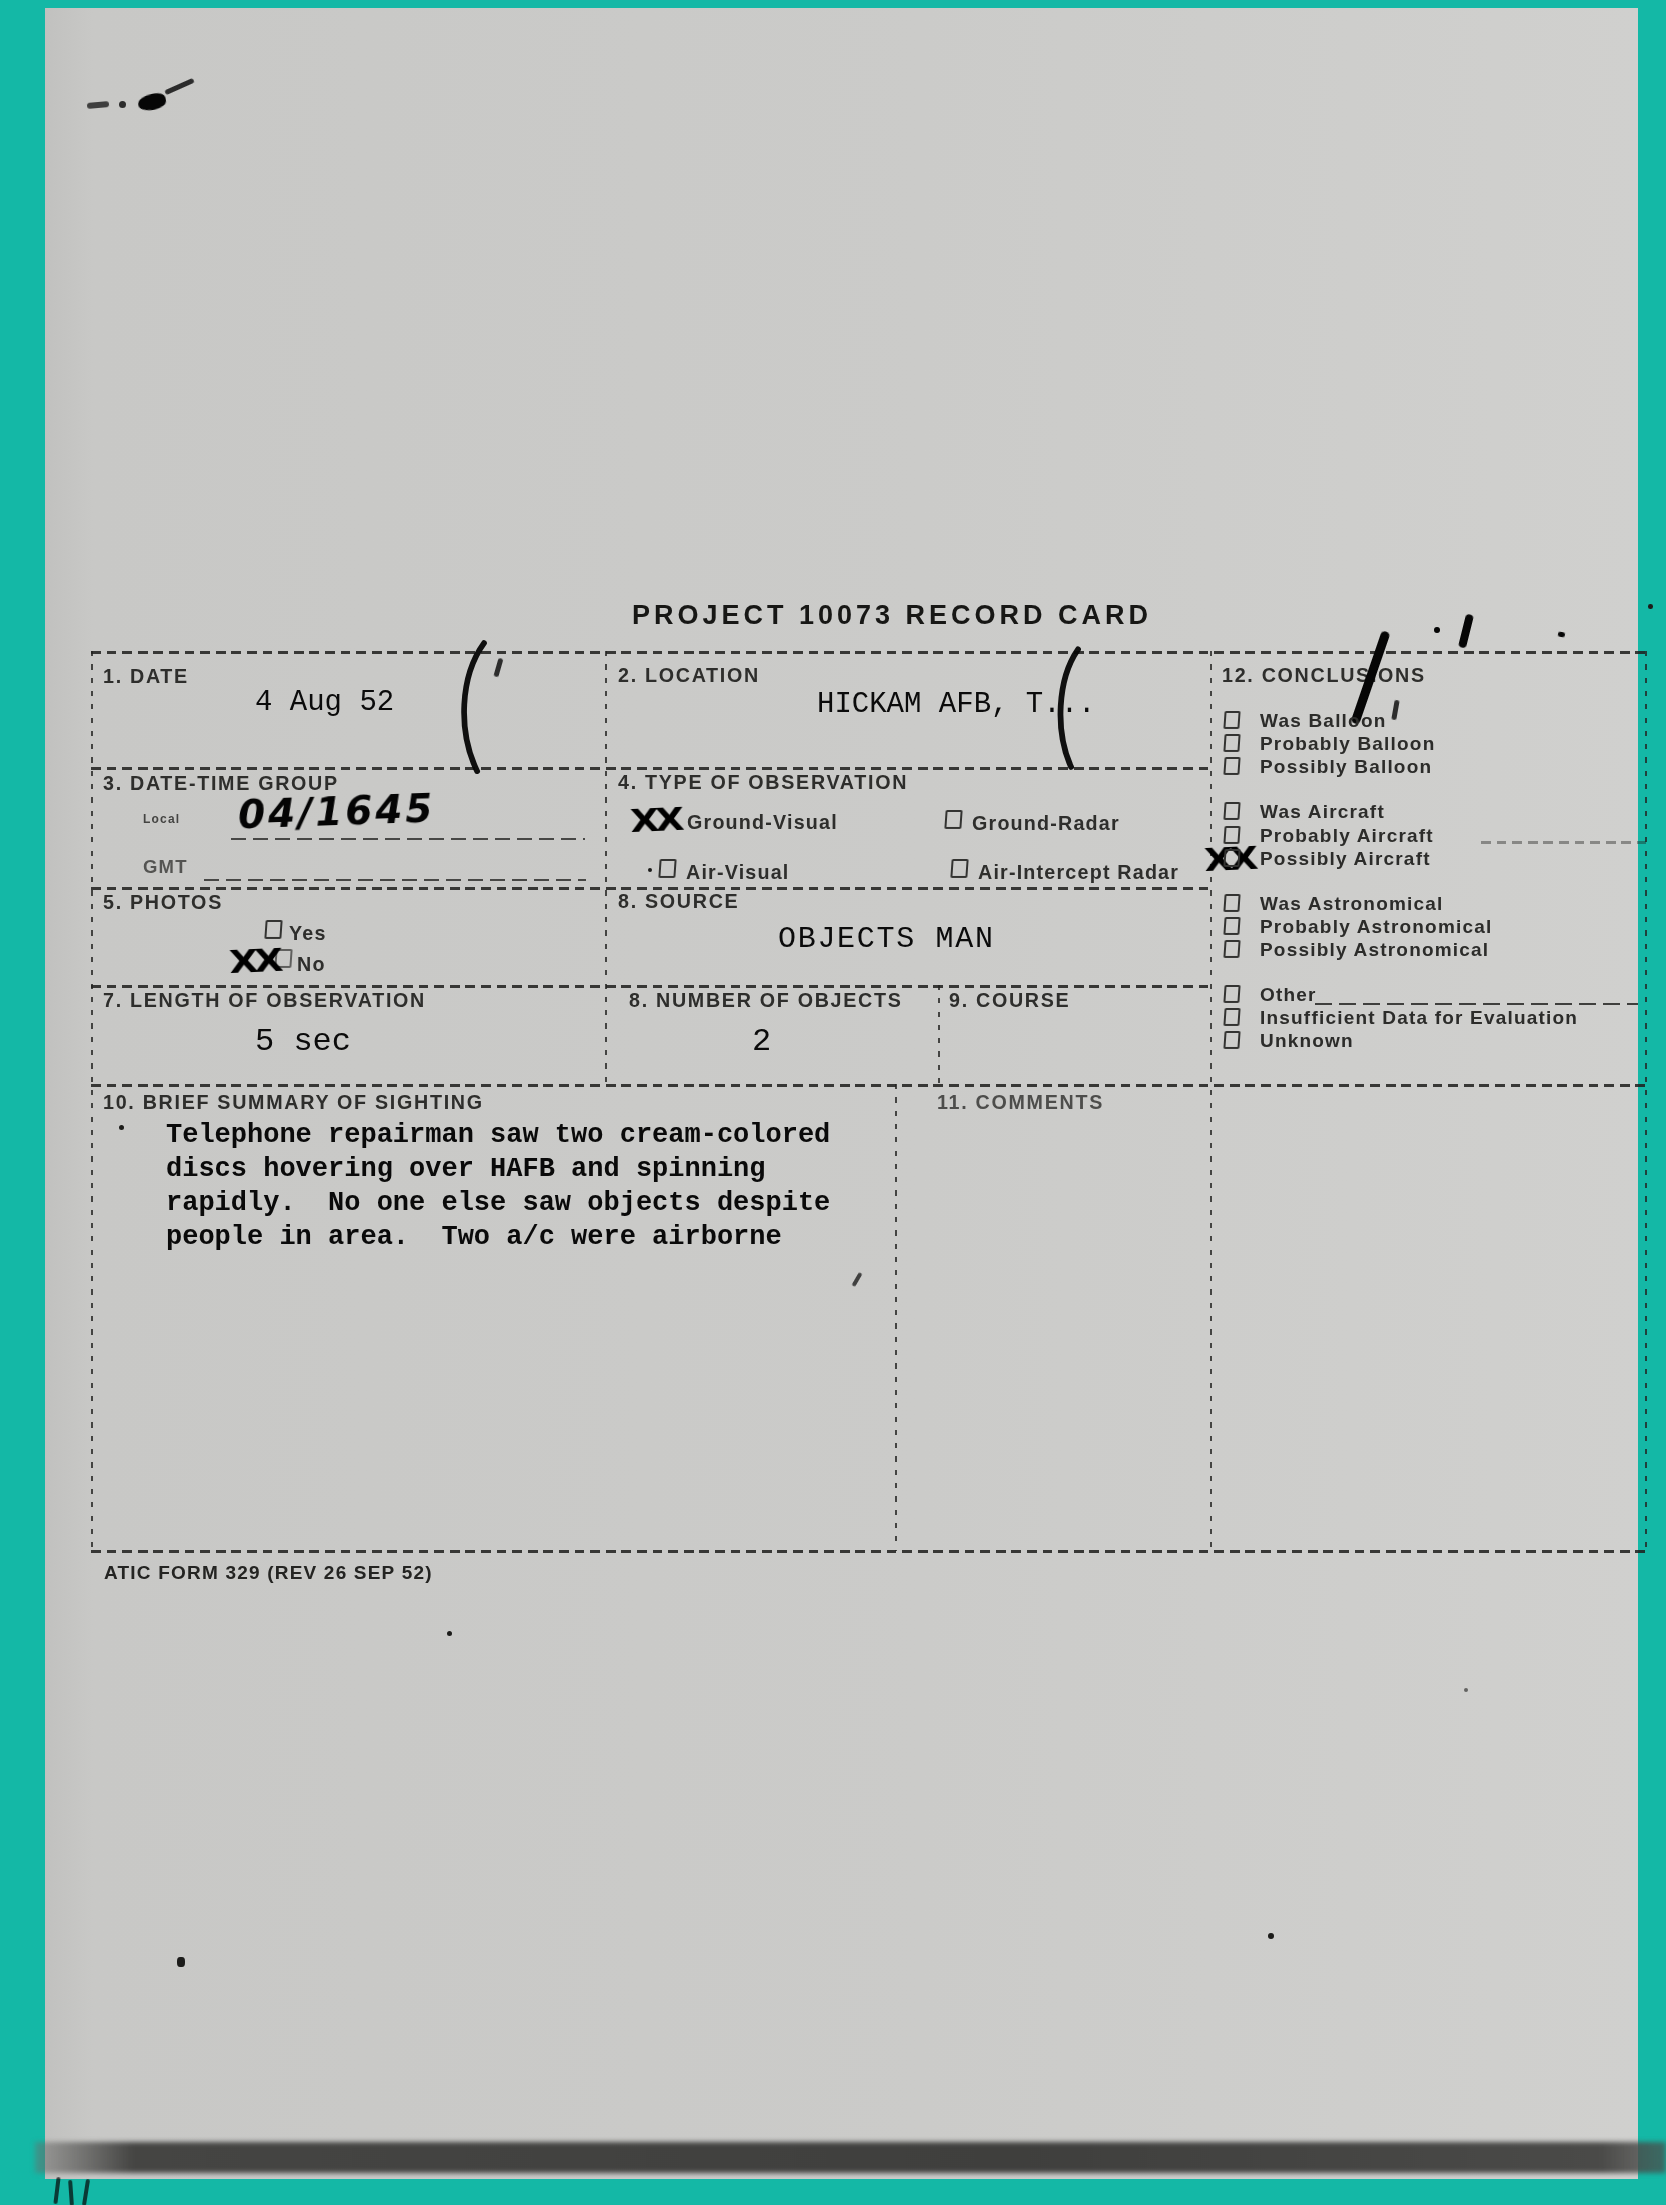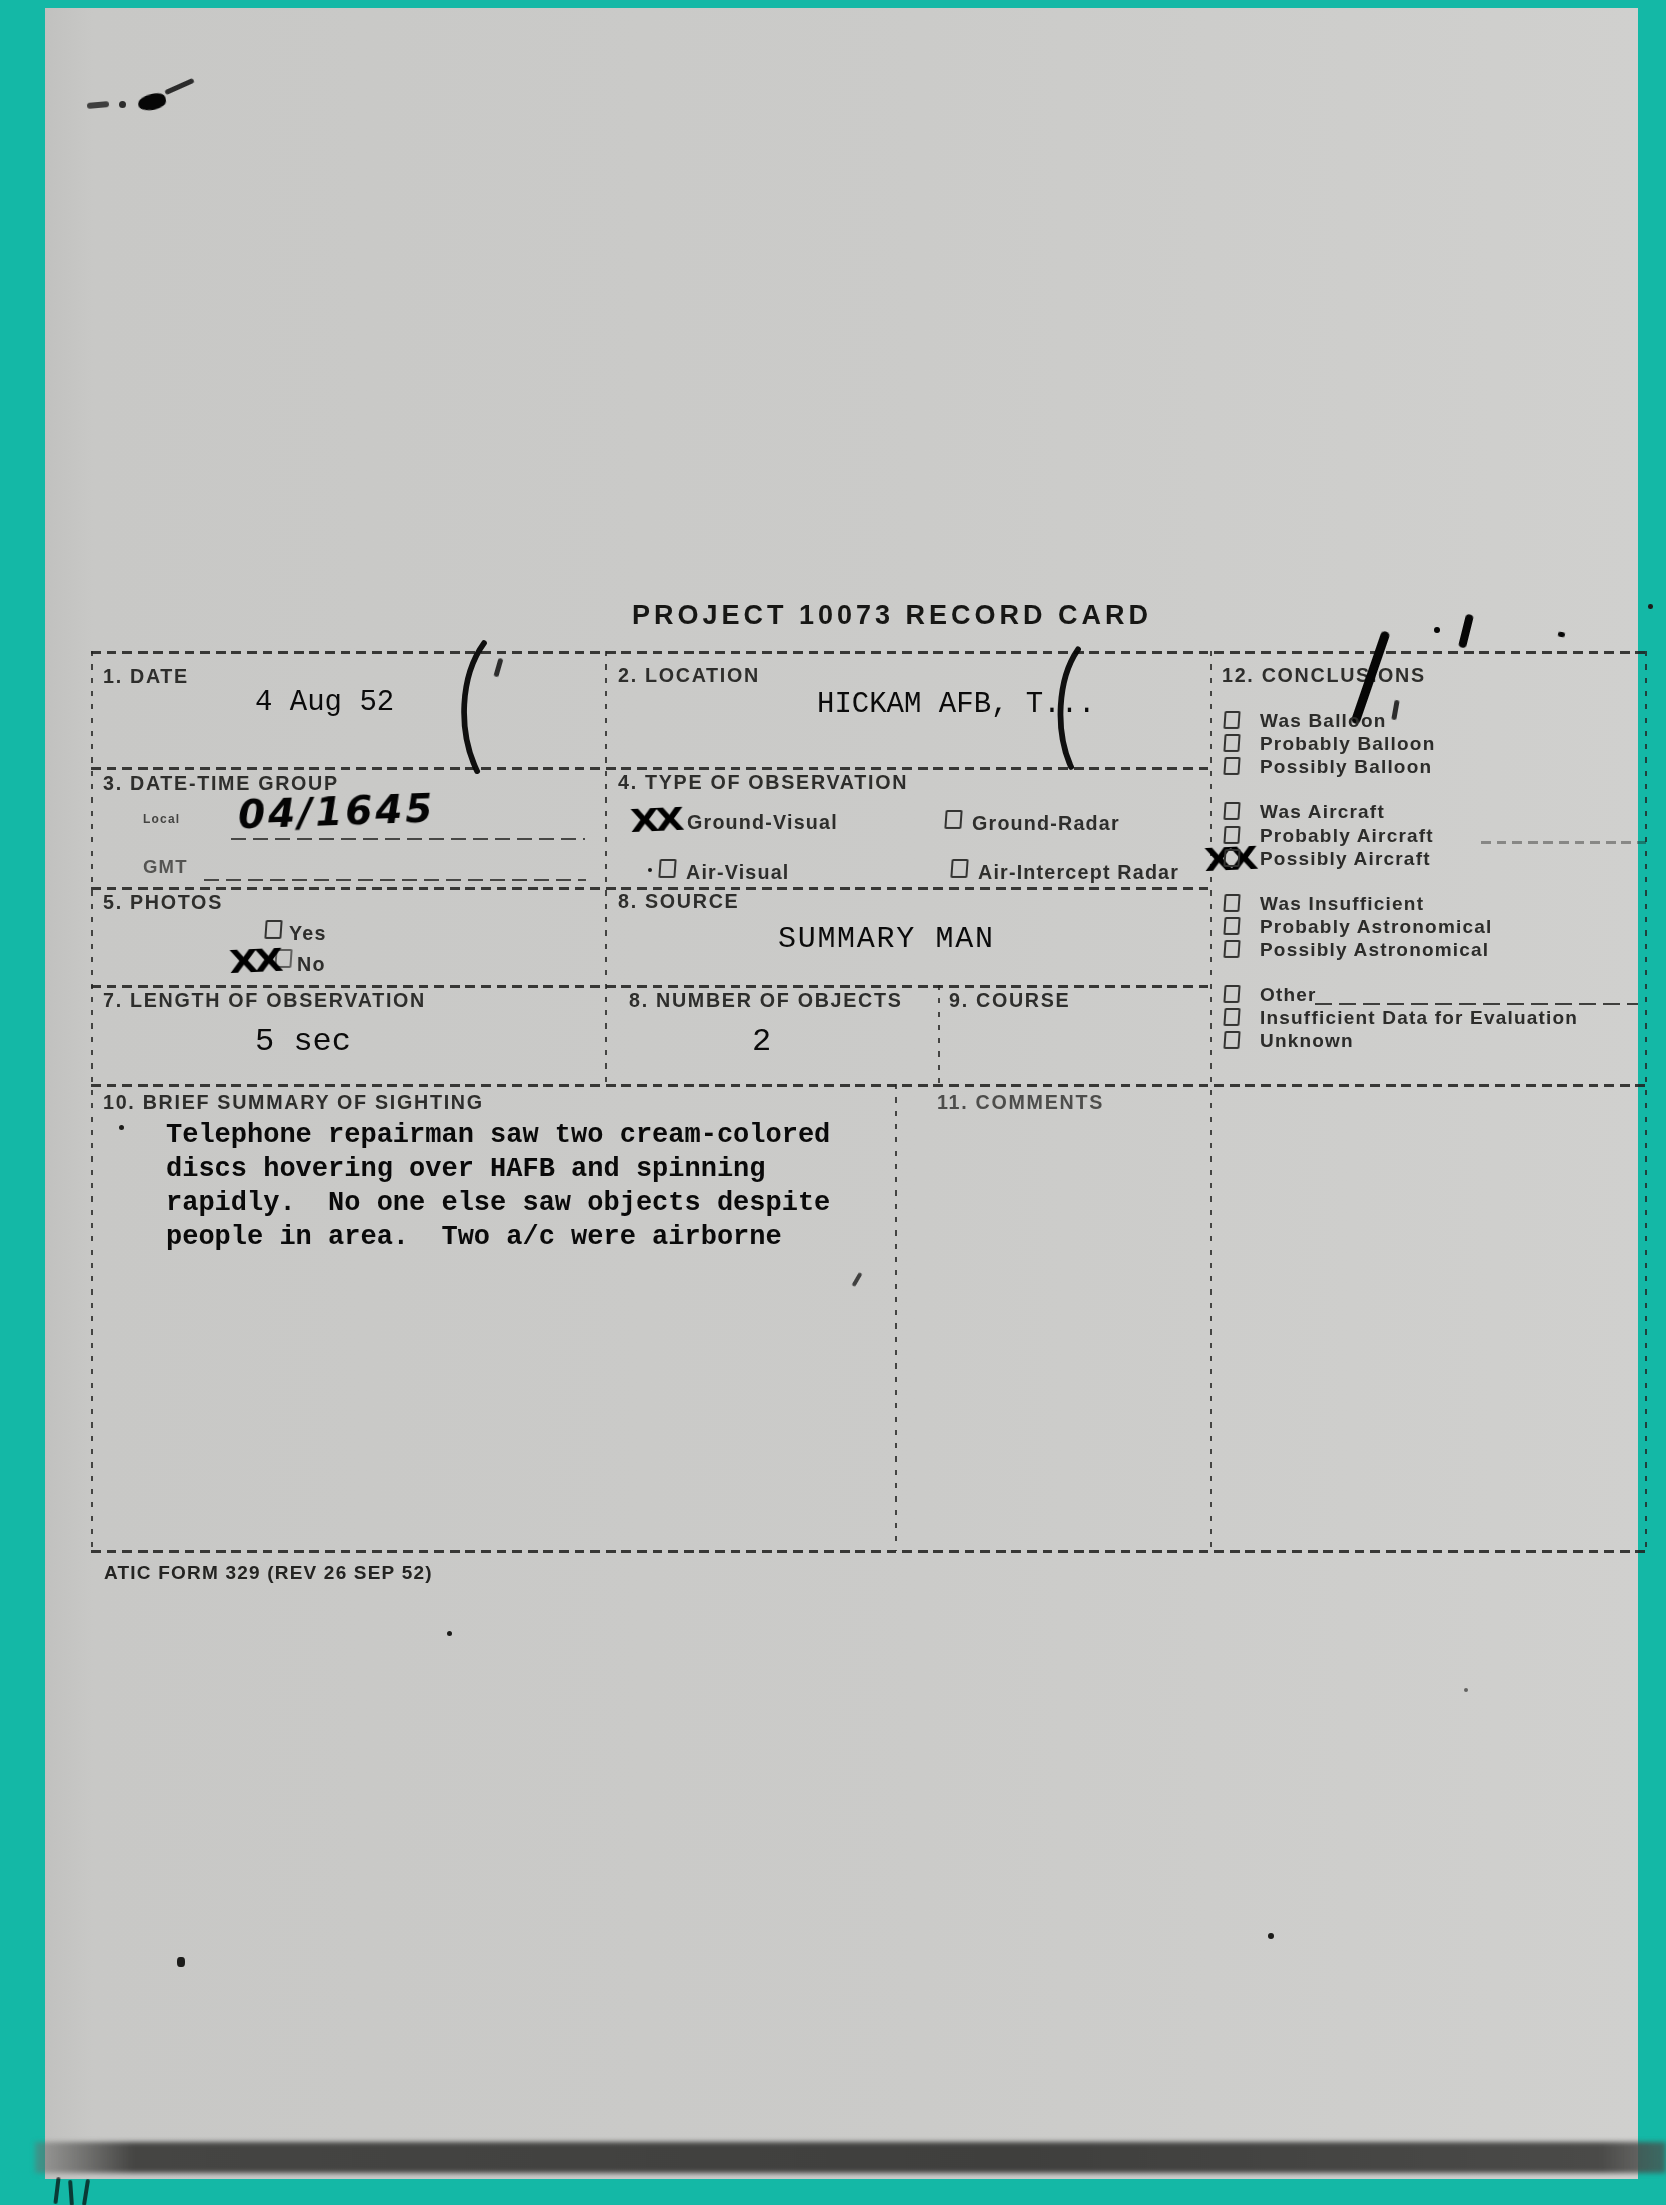--- a/index.html
+++ b/index.html
@@ -142,21 +142,21 @@
       </div>
       <div class="c-item checked has-mark" style="top: 138px;">
         <span class="xxmark mark">XX</span>
         <span class="cbox"></span>
         <span class="clabel">Possibly Aircraft</span>
 
       </div>
       <div class="c-item" style="top: 183px;">
 
         <span class="cbox"></span>
-        <span class="clabel">Was Insufficient</span>
+        <span class="clabel">Was Astronomical</span>
 
       </div>
       <div class="c-item" style="top: 206px;">
 
         <span class="cbox"></span>
         <span class="clabel">Probably Astronomical</span>
 
       </div>
       <div class="c-item" style="top: 229px;">
 
@@ -203,21 +203,21 @@
   <div class="print mixed abs" style="left:978px;top:861px;">Air-Intercept Radar</div>
 
   <div class="print abs" style="left:103px;top:891px;">5. PHOTOS</div>
   <div class="cbox" style="left:265px;top:920px;"></div>
   <div class="print mixed abs" style="left:289px;top:922px;">Yes</div>
   <div class="cbox" style="left:275px;top:949px;opacity:.7;"></div>
   <div class="print mixed abs" style="left:297px;top:953px;">No</div>
   <div class="xxmark abs" style="left:233px;top:945px;">XX</div>
 
   <div class="print abs" style="left:618px;top:890px;">8. SOURCE</div>
-  <div class="typed abs" style="left:778px;top:922px;font-size:30px;letter-spacing:1.7px;">SUMMARY MAN</div>
+  <div class="typed abs" style="left:778px;top:922px;font-size:30px;letter-spacing:1.7px;">OBJECTS MAN</div>
 
   <div class="print abs" style="left:103px;top:989px;">7. LENGTH OF OBSERVATION</div>
   <div class="typed abs" style="left:255px;top:1023px;font-size:32px;">5 sec</div>
   <div class="print abs" style="left:629px;top:989px;">8. NUMBER OF OBJECTS</div>
   <div class="typed abs" style="left:752px;top:1023px;font-size:32px;">2</div>
   <div class="print abs" style="left:949px;top:989px;">9. COURSE</div>
 
   <div class="print abs" style="left:103px;top:1091px;">10. BRIEF SUMMARY OF SIGHTING</div>
   <div class="print abs" style="left:937px;top:1091px;opacity:.8;">11. COMMENTS</div>
   <div class="speck" style="left:119px;top:1125px;width:5.2px;height:5.2px;"></div>

